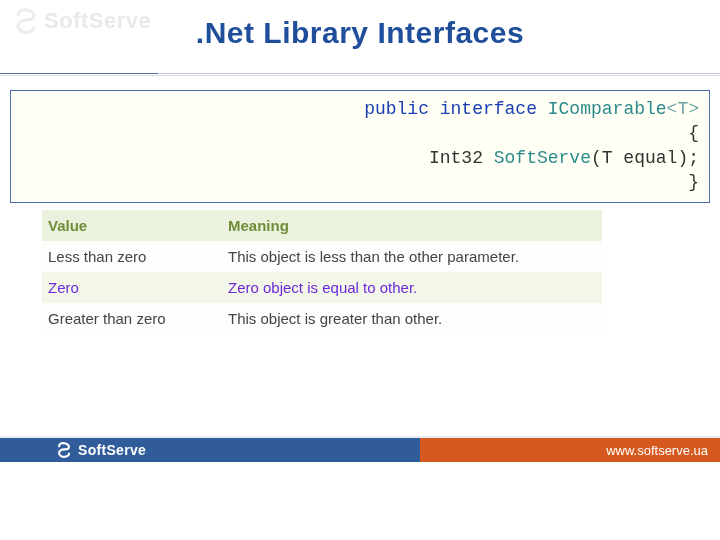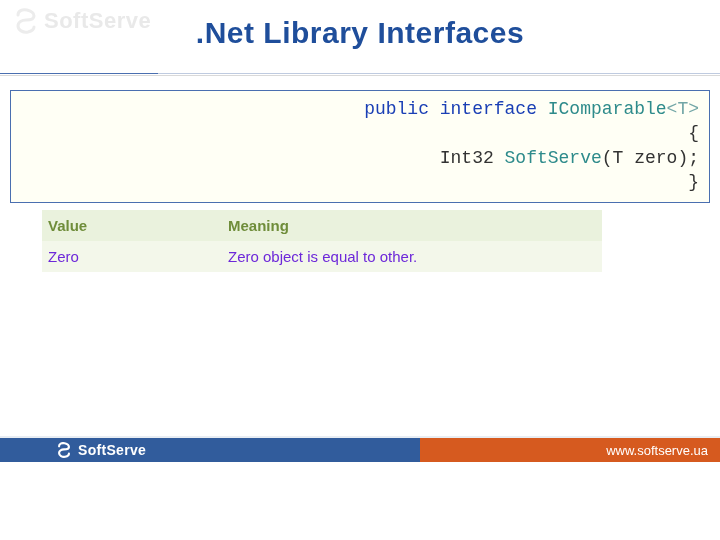--- a/index.html
+++ b/index.html
@@ -72,36 +72,44 @@
     <div>
       <span class="kw">public interface</span>
       <span> </span>
       <span class="type">IComparable</span><span class="gen">&lt;T&gt;</span>
     </div>
     <div>
       <span class="plain">{</span>
     </div>
     <div>
       <span class="indent"></span><span class="plain">Int32</span>
-      <span> </span><span class="method">SoftServe</span><span class="plain">(T zero);</span>
+      <span> </span><span class="method">SoftServe</span><span class="plain">(T equal);</span>
     </div>
     <div>
       <span class="plain">}</span>
     </div>
   </div>
 
   <table class="tbl">
     <tbody>
         <tr class="hdr">
       <td class="col0">Value</td>
       <td>Meaning</td>
     </tr>
+    <tr class="r0">
+      <td class="col0">Less than zero</td>
+      <td>This object is less than the other parameter.</td>
+    </tr>
     <tr class="r1">
       <td class="col0">Zero</td>
       <td>Zero object is equal to other.</td>
+    </tr>
+    <tr class="r0">
+      <td class="col0">Greater than zero</td>
+      <td>This object is greater than other.</td>
     </tr>
   </tbody>
     </table>
 
   <div class="footer-hair"></div>
   <div class="footer">
     <div class="left">
       <span>
         <svg width="16" height="16" viewBox="0 0 24 26">
           <path d="M4 7 C4 3 8 1 13 2 C17 3 20 5 20 8 C20 11 16 12 12 12 C8 12 4 14 4 18 C4 22 9 25 14 24 C18 23 20 21 20 19" fill="none" stroke="#ffffff" stroke-width="3.5" stroke-linecap="round"></path>

